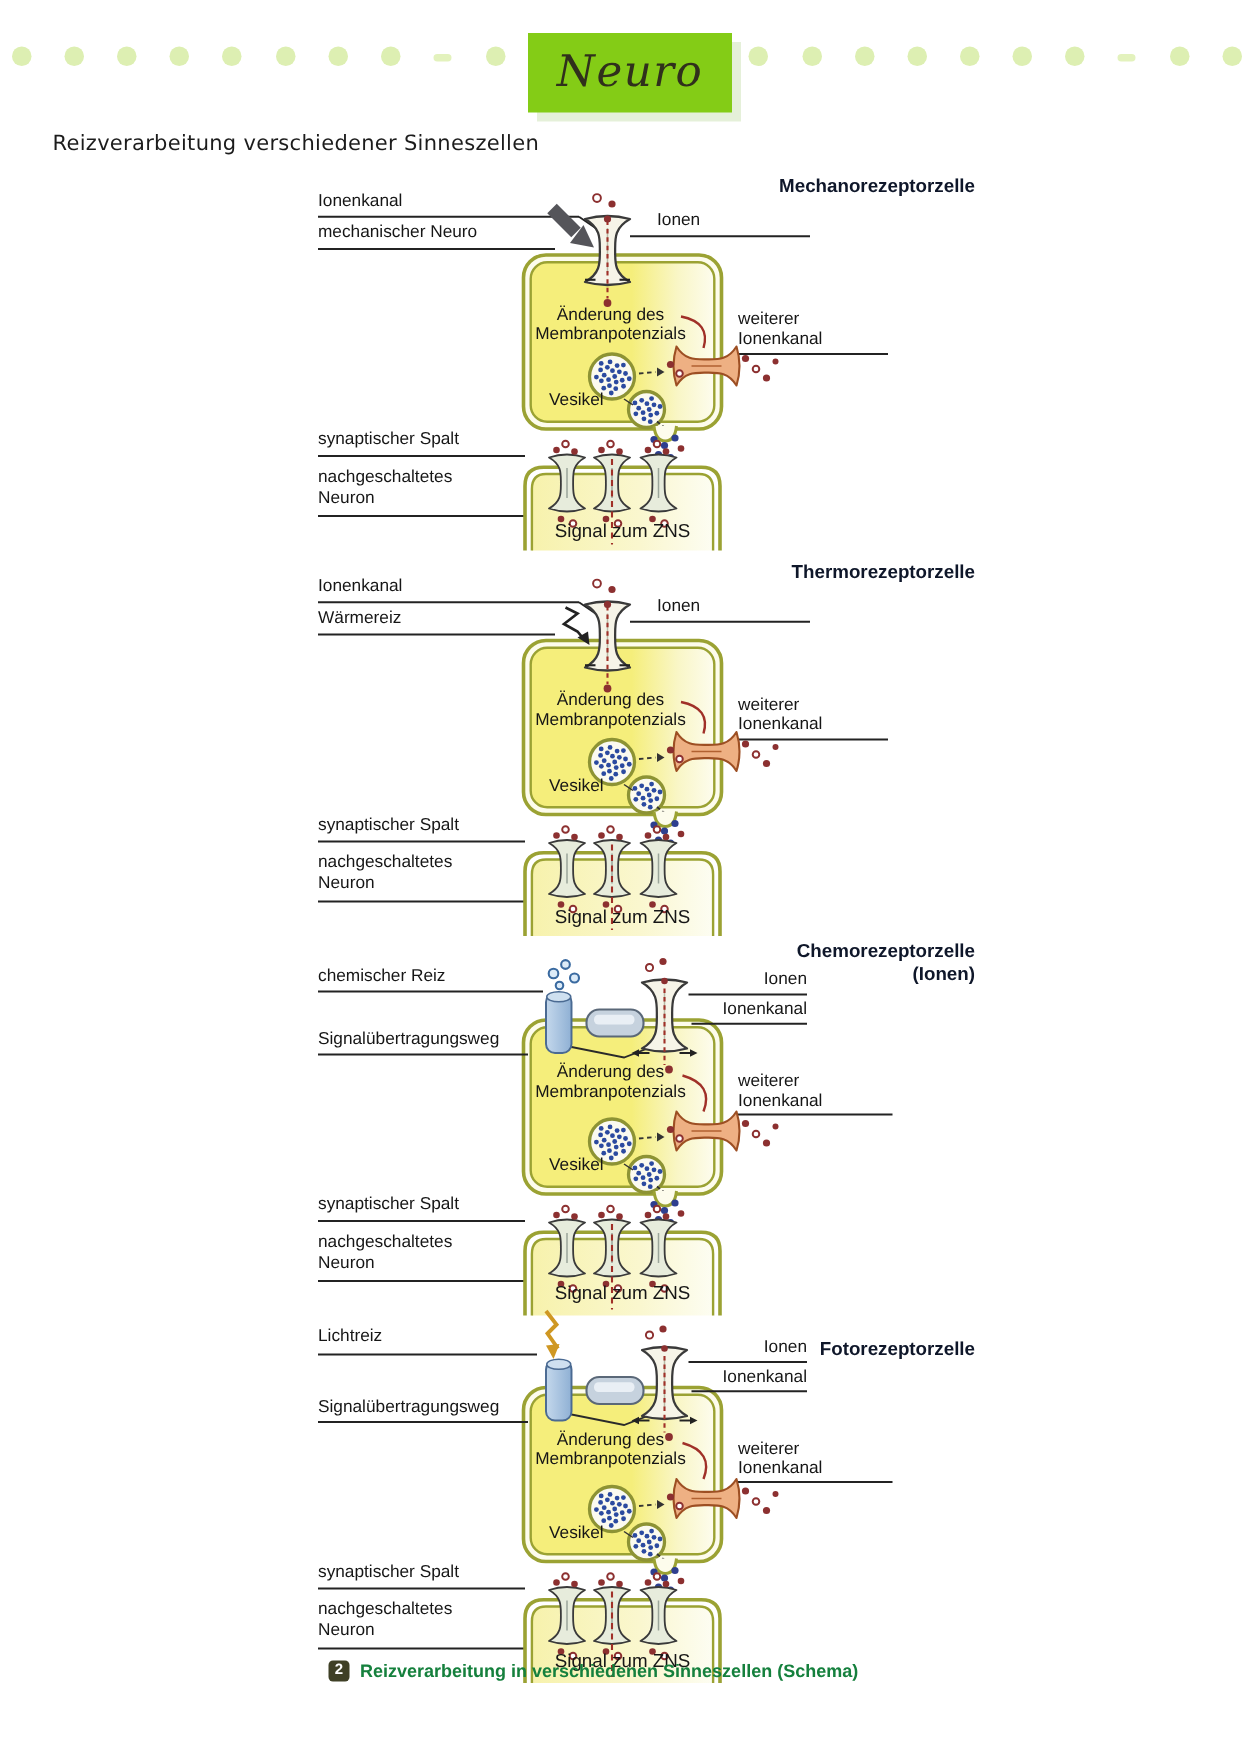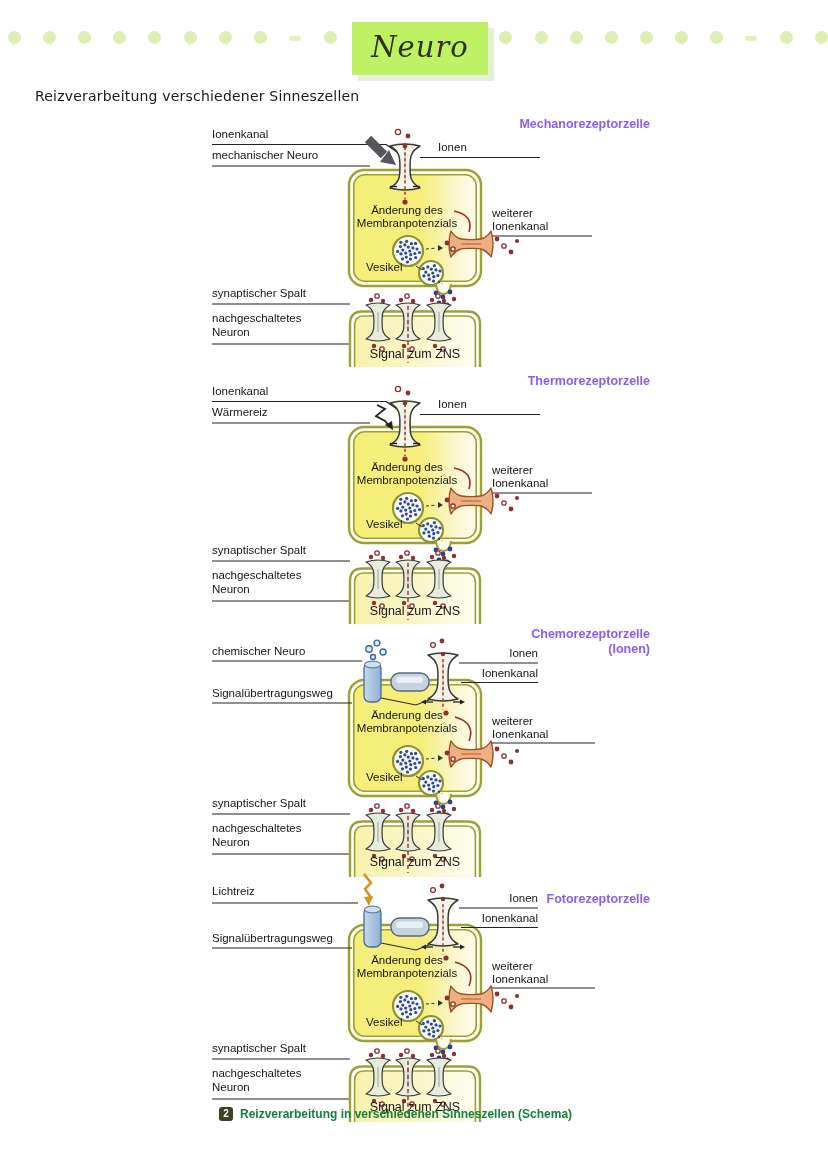--- a/index.html
+++ b/index.html
@@ -3,35 +3,35 @@
 <meta charset="utf-8">
 <style>
   html,body{margin:0;padding:0;}
   body{width:828px;height:1171px;background:#fff;font-family:"Liberation Sans",sans-serif;position:relative;}
   .page{position:absolute;left:0;top:0;width:828px;height:1171px;background:#ffffff;overflow:hidden;}
 
   
   .hdr{position:absolute;left:0;top:0;width:828px;height:80px;}
   .hdot{position:absolute;top:31px;width:13px;height:13px;border-radius:50%;background:#ddefb2;}
   .hdot.dash{top:36px;height:5px;width:12px;border-radius:3px;background:#e3f2bd;}
-  .hbox{position:absolute;left:352px;top:22px;width:136px;height:53px;background:#bef264;
+  .hbox{position:absolute;left:352px;top:22px;width:136px;height:53px;background:#84cc16;
         box-shadow:6px 6px 0 rgba(198,222,170,.45);}
   .hword{display:block;width:100%;text-align:center;line-height:51px;
          font-family:"DejaVu Serif",serif;font-style:italic;font-size:29px;color:#30301c;letter-spacing:1px;}
 
   .page-title{position:absolute;left:35px;top:88px;font-family:"DejaVu Sans",sans-serif;
               font-size:14px;color:#1c1c1c;letter-spacing:.2px;}
 
   
   .panel{position:absolute;left:180px;width:480px;height:258px;}
   .panel svg{position:absolute;left:0;top:0;}
   .lbl{position:absolute;font-weight:normal;font-size:11.5px;line-height:13px;color:#161616;white-space:nowrap;}
   .ctr{text-align:center;}
   .rt{text-align:right;}
-  .dtitle{position:absolute;font-weight:bold;font-size:12.5px;line-height:15px;color:#8b5cf6;white-space:nowrap;}
+  .dtitle{position:absolute;font-weight:bold;font-size:12.5px;line-height:15px;color:#0f172a;white-space:nowrap;}
   .sig{font-size:12.5px;}
 
   
   .caption{position:absolute;left:219px;top:1107px;display:flex;align-items:flex-start;}
   .cap-badge{flex:0 0 auto;width:14px;height:14px;background:#3f4026;color:#fff;border-radius:3px;
              font-size:10px;font-weight:bold;text-align:center;line-height:14px;}
   .cap-text{margin-left:7px;font-weight:bold;font-size:12px;color:#15803d;line-height:15px;}
 </style>
 </head>
 <body>
@@ -472,21 +472,21 @@
         <line x1="259" y1="197" x2="259" y2="217" stroke="#9aa59a" stroke-width="1"></line>
         <circle cx="252" cy="185" r="2.2" fill="#8c3030"></circle>
         <circle cx="258" cy="181" r="2.2" fill="#fff" stroke="#8c3030" stroke-width="1.3"></circle>
         <circle cx="264" cy="186" r="2.2" fill="#8c3030"></circle>
         <circle cx="255" cy="231" r="2.2" fill="#8c3030"></circle>
         <circle cx="263" cy="234" r="2.2" fill="#fff" stroke="#8c3030" stroke-width="1.3"></circle>
         <line x1="228" y1="191" x2="228" y2="248" stroke="#a03028" stroke-width="1.4" stroke-dasharray="4,3"></line>
       </svg>
     <div class="dtitle" style="right:10px;top:2px">Chemorezeptorzelle</div>
     <div class="dtitle" style="right:10px;top:17px">(Ionen)</div>
-    <div class="lbl" style="left:32px;top:20px">chemischer Neuro</div>
+    <div class="lbl" style="left:32px;top:20px">chemischer Reiz</div>
     <div class="lbl rt" style="left:280px;top:22px;width:78px">Ionen</div>
     <div class="lbl rt" style="left:272px;top:42px;width:86px">Ionenkanal</div>
     <div class="lbl" style="left:32px;top:62px">Signalübertragungsweg</div>
     <div class="lbl ctr" style="left:160px;top:84px;width:134px">Änderung des</div>
     <div class="lbl ctr" style="left:160px;top:97px;width:134px">Membranpotenzials</div>
     <div class="lbl" style="left:312px;top:90px">weiterer</div>
     <div class="lbl" style="left:312px;top:103px">Ionenkanal</div>
     <div class="lbl" style="left:186px;top:146px">Vesikel</div>
     <div class="lbl" style="left:32px;top:172px">synaptischer Spalt</div>
     <div class="lbl" style="left:32px;top:197px">nachgeschaltetes</div>

